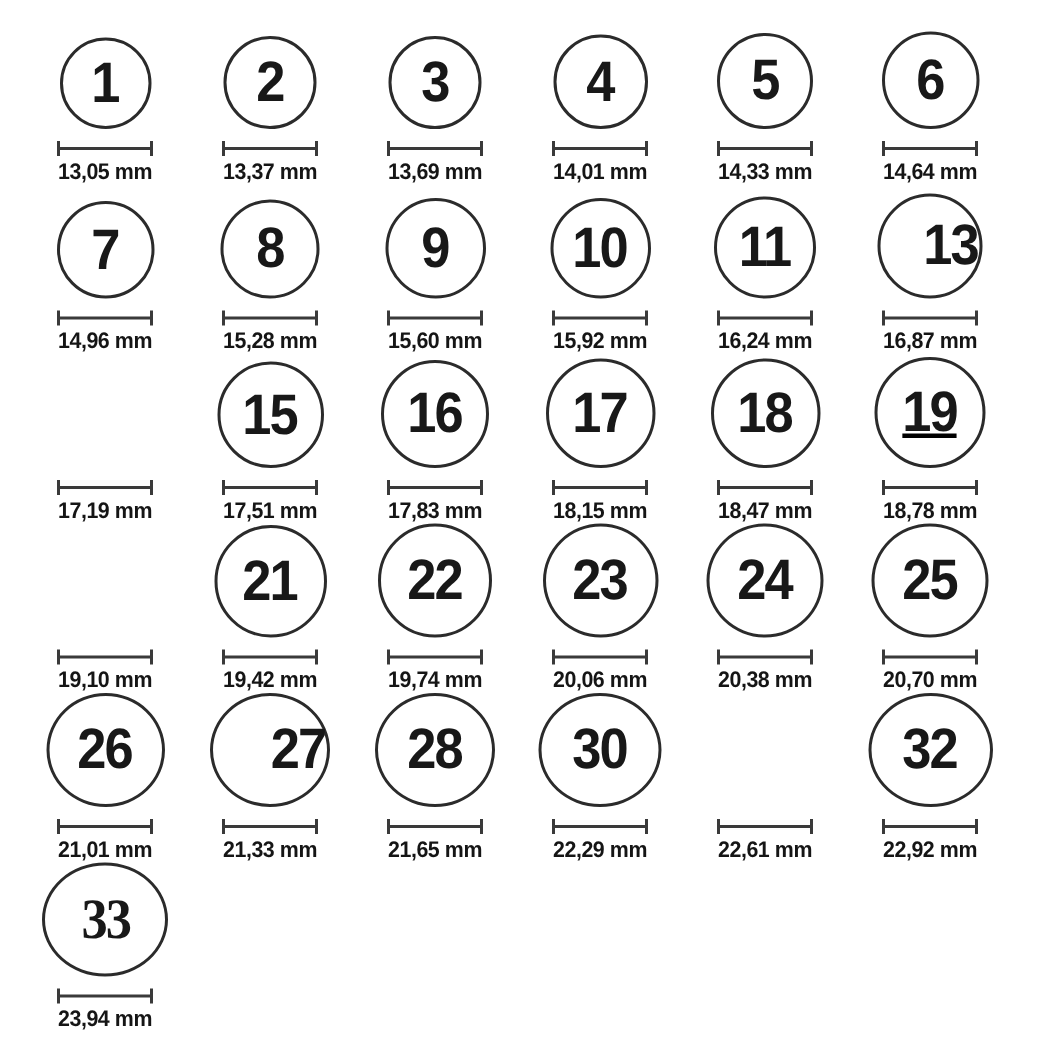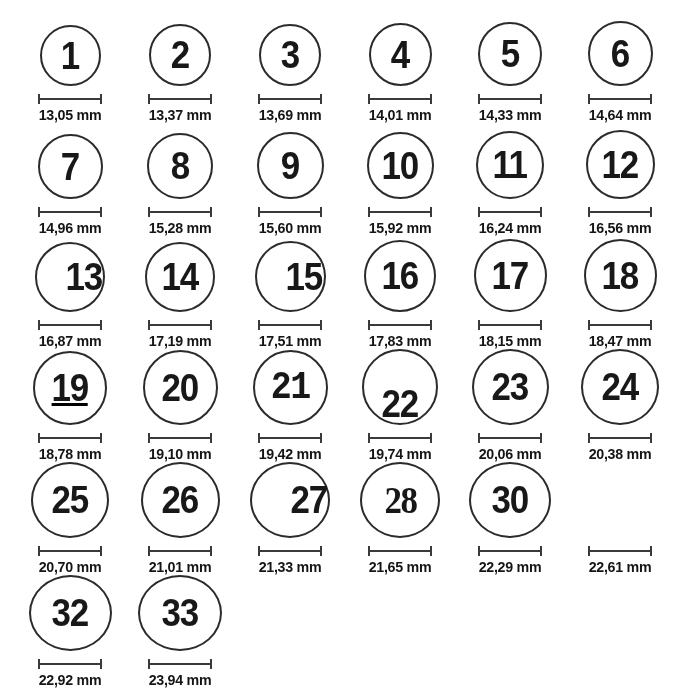--- a/index.html
+++ b/index.html
@@ -176,52 +176,40 @@
   <div class="cell">
     <div class="circle" style="width: 68px; height: 68px;">
       <span class="num">11</span>
     </div>
     <div class="bar">
       <div class="bar-line"></div>
     </div>
     <div class="mm">16,24 mm</div>
   </div>
 
-  <div class="cell">
-    <div class="circle" style="width: 69px; height: 69px;">
-      <span class="num">12</span>
-    </div>
-    <div class="bar">
-      <div class="bar-line"></div>
-    </div>
-    <div class="mm">16,56 mm</div>
-  </div>
 
   <div class="cell">
     <div class="circle" style="width: 70px; height: 70px; justify-content: flex-end;">
       <span class="num">13</span>
     </div>
     <div class="bar">
       <div class="bar-line"></div>
     </div>
     <div class="mm">16,87 mm</div>
   </div>
 
   <div class="cell">
-    <div class="circle" style="width: 70px; height: 70px;">
-      <span class="num">14</span>
-    </div>
     <div class="bar">
       <div class="bar-line"></div>
     </div>
     <div class="mm">17,19 mm</div>
   </div>
 
   <div class="cell">
-    <div class="circle" style="width: 71px; height: 71px; justify-content: flex-end;">
+    <div class="circle" style="width: 71px; height: 71px;">
       <span class="num">15</span>
     </div>
     <div class="bar">
       <div class="bar-line"></div>
     </div>
     <div class="mm">17,51 mm</div>
   </div>
 
   <div class="cell">
     <div class="circle" style="width: 72px; height: 72px;">
@@ -257,41 +245,38 @@
     <div class="circle" style="width: 74px; height: 74px; text-decoration: underline;">
       <span class="num">19</span>
     </div>
     <div class="bar">
       <div class="bar-line"></div>
     </div>
     <div class="mm">18,78 mm</div>
   </div>
 
   <div class="cell">
+    <div class="bar">
+      <div class="bar-line"></div>
+    </div>
+    <div class="mm">19,10 mm</div>
+  </div>
+
+  <div class="cell">
     <div class="circle" style="width: 75px; height: 75px;">
-      <span class="num">20</span>
-    </div>
-    <div class="bar">
-      <div class="bar-line"></div>
-    </div>
-    <div class="mm">19,10 mm</div>
-  </div>
-
-  <div class="cell">
-    <div class="circle" style="width: 75px; height: 75px; font-family: Liberation Mono, monospace;">
       <span class="num">21</span>
     </div>
     <div class="bar">
       <div class="bar-line"></div>
     </div>
     <div class="mm">19,42 mm</div>
   </div>
 
   <div class="cell">
-    <div class="circle" style="width: 76px; height: 76px; align-items: flex-end;">
+    <div class="circle" style="width: 76px; height: 76px;">
       <span class="num">22</span>
     </div>
     <div class="bar">
       <div class="bar-line"></div>
     </div>
     <div class="mm">19,74 mm</div>
   </div>
 
   <div class="cell">
     <div class="circle" style="width: 77px; height: 77px; text-align: center;">
@@ -337,21 +322,21 @@
     <div class="circle" style="width: 80px; height: 80px; justify-content: flex-end;">
       <span class="num">27</span>
     </div>
     <div class="bar">
       <div class="bar-line"></div>
     </div>
     <div class="mm">21,33 mm</div>
   </div>
 
   <div class="cell">
-    <div class="circle" style="width: 80px; height: 80px; font-family: Liberation Serif, serif;">
+    <div class="circle" style="width: 80px; height: 80px;">
       <span class="num">28</span>
     </div>
     <div class="bar">
       <div class="bar-line"></div>
     </div>
     <div class="mm">21,65 mm</div>
   </div>
 
 
   <div class="cell">
@@ -375,21 +360,21 @@
     <div class="circle" style="width: 83px; height: 83px;">
       <span class="num">32</span>
     </div>
     <div class="bar">
       <div class="bar-line"></div>
     </div>
     <div class="mm">22,92 mm</div>
   </div>
 
   <div class="cell">
-    <div class="circle" style="width: 84px; height: 84px;">
+    <div class="circle" style="width: 84px; height: 84px; font-family: Liberation Serif, serif;">
       <span class="num">33</span>
     </div>
     <div class="bar">
       <div class="bar-line"></div>
     </div>
     <div class="mm">23,94 mm</div>
   </div>
 </div>
 
 </body></html>

